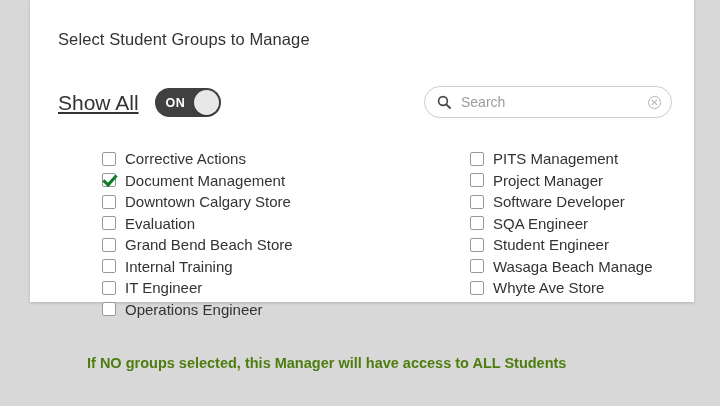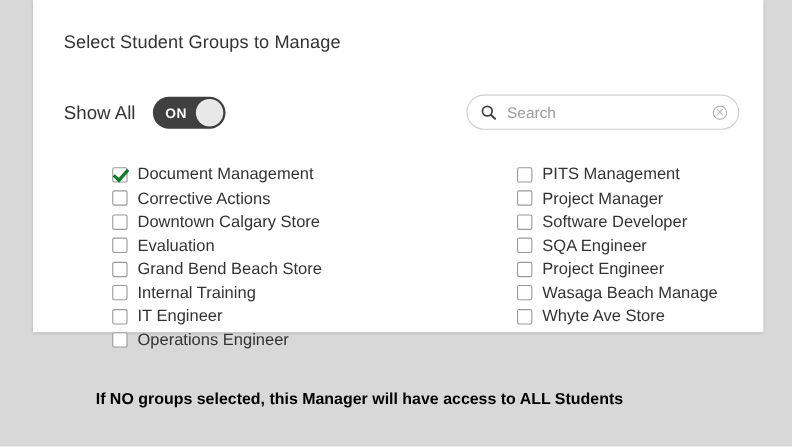--- a/index.html
+++ b/index.html
@@ -31,23 +31,24 @@
     letter-spacing: 0.1px;
   }
   .toggle-row {
     position: absolute;
     left: 28px;
     top: 88px;
     display: flex;
     align-items: center;
   }
   .toggle-label {
-    font-size: 17px;
+    font-size: 21px;
     color: #333333;
     margin-right: 16px;
+    text-decoration: underline;
   }
   .switch {
     position: relative;
     width: 66px;
     height: 29px;
     border-radius: 15px;
     background: #404040;
     display: flex;
     align-items: center;
     cursor: pointer;
@@ -158,21 +159,21 @@
     font-size: 15px;
     color: #333333;
     white-space: nowrap;
   }
   .warning {
     position: absolute;
     left: 57px;
     top: 355px;
     font-size: 14.5px;
     font-weight: bold;
-    color: #000000;
+    color: #4d7c0f;
   }
 </style>
 </head>
 <body>
 
 <div class="panel">
 
   <div class="title">Select Student Groups to Manage</div>
 
   <div class="toggle-row">
@@ -190,29 +191,29 @@
         <line x1="9.3" y1="9.3" x2="13" y2="13" stroke="#444" stroke-width="1.8" stroke-linecap="round"></line>
       </svg>
     </span>
     <input class="search-input" type="text" placeholder="Search" style="">
     <span class="clear-icon">✕</span>
   </div>
 
   <div class="columns">
     <div class="col col-left">
       <div class="chk-row">
+        <span class="chk"></span>
+        <span class="chk-label">Corrective Actions</span>
+      </div>
+      <div class="chk-row">
         <span class="chk checked"></span>
         <span class="chk-label">Document Management</span>
       </div>
       <div class="chk-row">
         <span class="chk"></span>
-        <span class="chk-label">Corrective Actions</span>
-      </div>
-      <div class="chk-row">
-        <span class="chk"></span>
         <span class="chk-label">Downtown Calgary Store</span>
       </div>
       <div class="chk-row">
         <span class="chk"></span>
         <span class="chk-label">Evaluation</span>
       </div>
       <div class="chk-row">
         <span class="chk"></span>
         <span class="chk-label">Grand Bend Beach Store</span>
       </div>
@@ -242,21 +243,21 @@
       <div class="chk-row">
         <span class="chk"></span>
         <span class="chk-label">Software Developer</span>
       </div>
       <div class="chk-row">
         <span class="chk"></span>
         <span class="chk-label">SQA Engineer</span>
       </div>
       <div class="chk-row">
         <span class="chk"></span>
-        <span class="chk-label">Project Engineer</span>
+        <span class="chk-label">Student Engineer</span>
       </div>
       <div class="chk-row">
         <span class="chk"></span>
         <span class="chk-label">Wasaga Beach Manage</span>
       </div>
       <div class="chk-row">
         <span class="chk"></span>
         <span class="chk-label">Whyte Ave Store</span>
       </div>
     </div>

